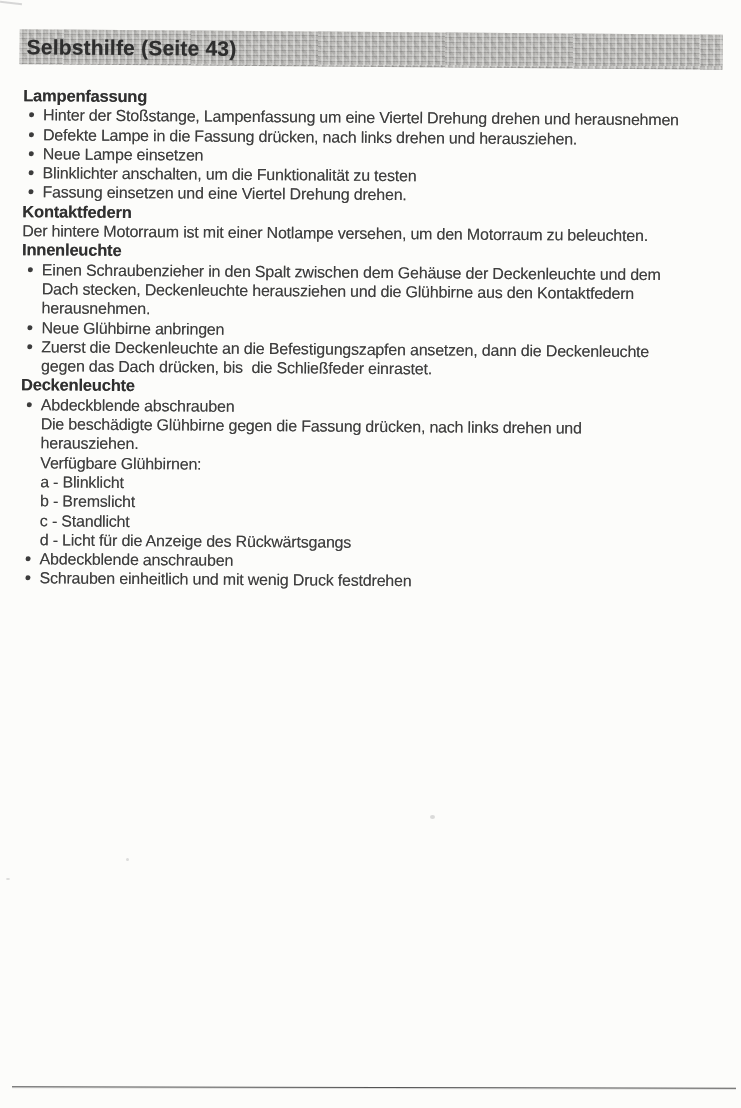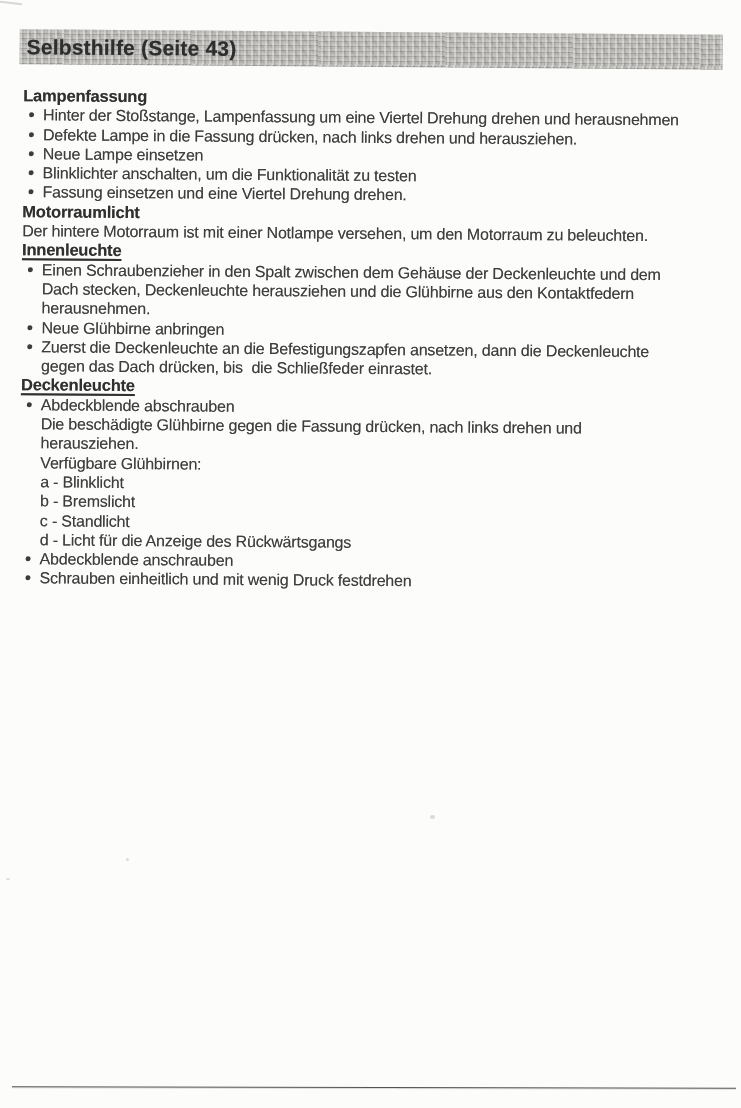--- a/index.html
+++ b/index.html
@@ -36,21 +36,20 @@
     color:#3e3e3e;font-size:16px;line-height:19.3px;
     letter-spacing:-0.2px;
     text-shadow:0 0 .6px rgba(45,45,45,.55);
   }
   h2.sec{
     margin:0;font-size:16.5px;line-height:19.3px;
     font-weight:bold;color:#303030;
   }
   .gap{margin-top:20px;}
   h2.u span{
-    text-decoration:underline;
     text-underline-offset:3px;
     text-decoration-thickness:1.5px;
   }
   .row{display:flex;}
   .dot{
     flex:0 0 auto;width:5px;height:5px;border-radius:50%;
     background:#3c3c3c;margin:7px 9px 0 6px;
   }
   .bcol{flex:1 1 auto;min-width:0;}
   .btxt,.para,.detail{white-space:pre;margin:0;}
@@ -111,21 +110,21 @@
             </div>
         </div>
         <div class="row">
           <span class="dot"></span>
           <div class="bcol">
               <div class="btxt">Fassung einsetzen und eine Viertel Drehung drehen.</div>
             </div>
         </div>
       </div>
 
-      <h2 class="sec gap"><span>Motorraumlicht</span></h2>
+      <h2 class="sec gap"><span>Kontaktfedern</span></h2>
       <p class="para">Der hintere Motorraum ist mit einer Notlampe versehen, um den Motorraum zu beleuchten.</p>
 
       <h2 class="sec u gap"><span>Innenleuchte</span></h2>
       <div>
         <div class="row">
           <span class="dot"></span>
           <div class="bcol">
               <div class="btxt">Einen Schraubenzieher in den Spalt zwischen dem Gehäuse der Deckenleuchte und dem
 Dach stecken, Deckenleuchte herausziehen und die Glühbirne aus den Kontaktfedern
 herausnehmen.</div>

